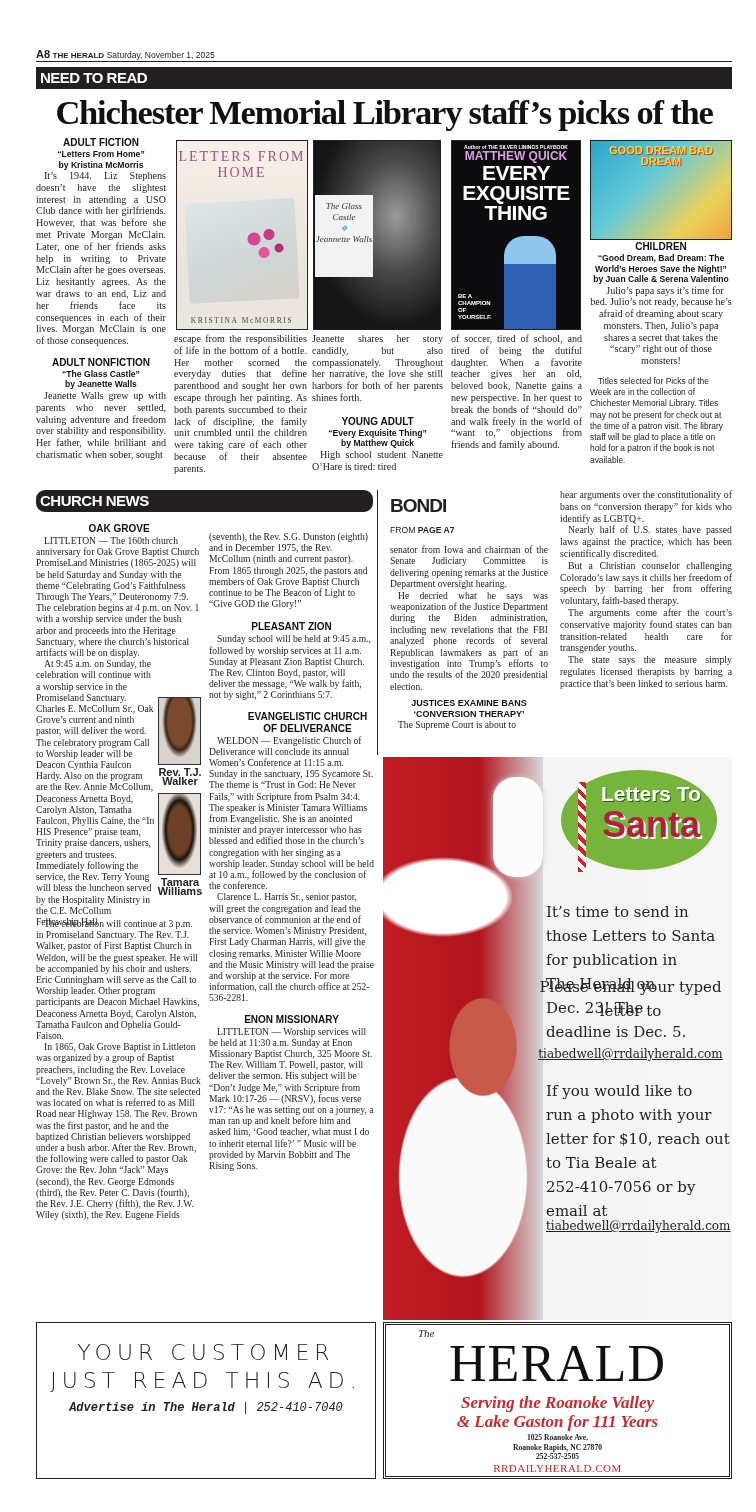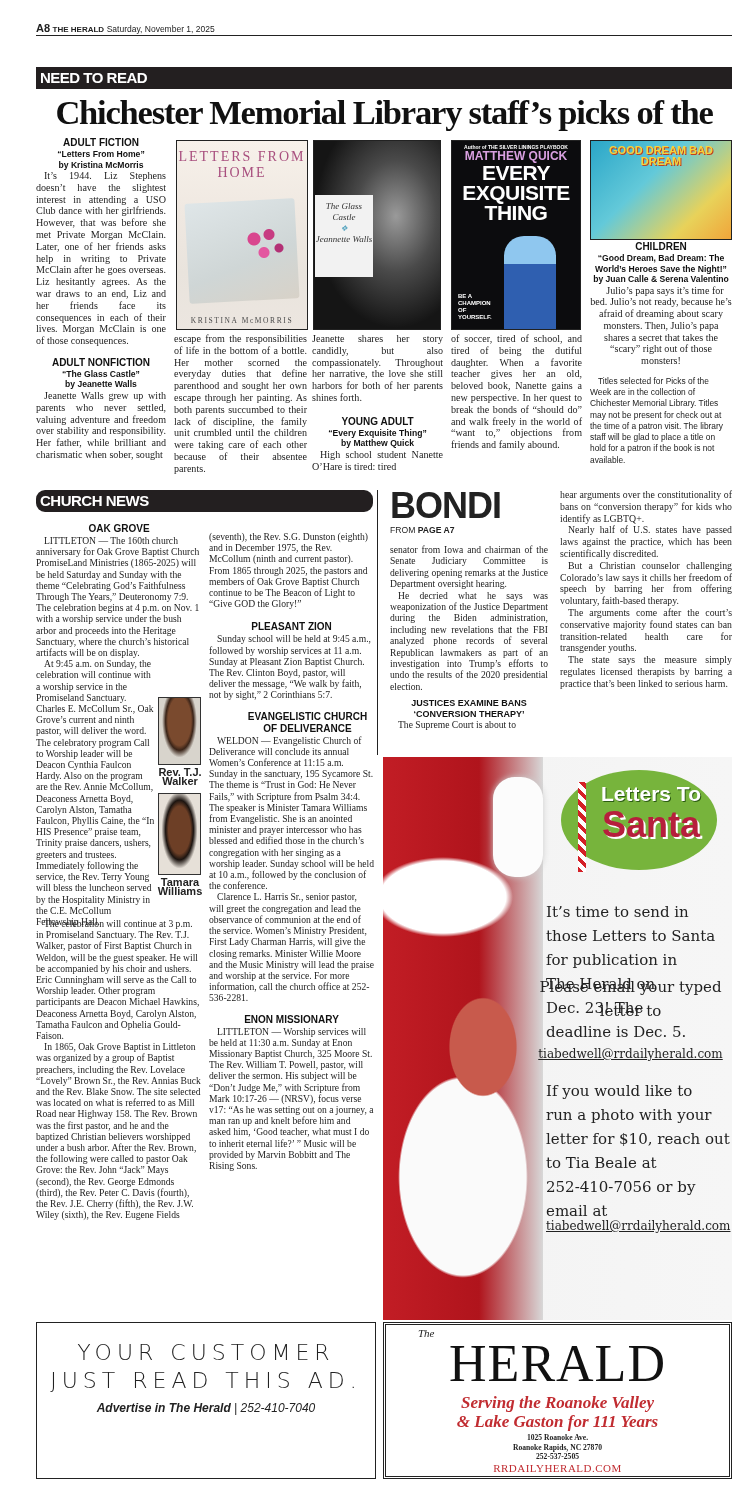--- a/index.html
+++ b/index.html
@@ -3,21 +3,21 @@
 <meta charset="utf-8">
 <style>
   * { box-sizing: border-box; margin: 0; padding: 0; }
   html, body { width: 756px; height: 1512px; background: #fff; overflow: hidden; }
   body { position: relative; font-family: "Liberation Serif", serif; color: #222; }
   .abs { position: absolute; }
   .sans { font-family: "Liberation Sans", sans-serif; }
   .serif { font-family: "Liberation Serif", serif; }
 
   
-  .folio { left: 36px; top: 22px; width: 696px; height: 14px; font-size: 9px; border-bottom: 1px solid #222; }
+  .folio { left: 36px; top: 48px; width: 696px; height: 14px; font-size: 9px; border-bottom: 1px solid #222; }
   .folio b.pg { font-size: 11px; font-weight: 900; }
   .folio b.pub { font-size: 8px; font-weight: 700; }
   .folio span { font-size: 8.5px; }
 
   .section-bar { background: #231f20; color: #fff; font-family: "Liberation Sans", sans-serif; font-weight: 700; letter-spacing: -0.5px; padding-left: 4px; }
   .ntr { left: 36px; top: 67px; width: 696px; height: 22px; font-size: 15px; line-height: 22px; }
   .headline { left: 36px; top: 91px; width: 696px; font-size: 34.5px; line-height: 42px; font-weight: 700; letter-spacing: -1.2px; text-align: center; color: #111; }
 
   .col { font-size: 10.1px; line-height: 11.8px; text-align: justify; hyphens: auto; }
   .col p { text-indent: 8px; }
@@ -49,21 +49,21 @@
   .rule-v { left: 377px; top: 490px; width: 1px; height: 265px; background: #222; }
   .church { font-size: 9.6px; line-height: 11.2px; text-align: left; }
   .church p { text-indent: 8px; }
   .church .kicker { font-size: 10px; margin-top: 4px; }
   .photo { border: 1px solid #333; }
   .ph1 { left: 158px; top: 697px; width: 43px; height: 68px; background: radial-gradient(ellipse at 50% 35%, #7a4a2e 0 40%, #3a2418 48%, #d8d4cc 60%), #ccc; }
   .ph2 { left: 158px; top: 793px; width: 43px; height: 82px; background: radial-gradient(ellipse at 50% 45%, #6d3f26 0 38%, #1c1410 48%, #e6e0d8 62%), #ddd; }
   .phcap { font-family: "Liberation Sans", sans-serif; font-weight: 700; font-size: 11px; line-height: 8.6px; text-align: center; }
 
   
-  .bondi-h { left: 390px; top: 490px; font-family: "Liberation Sans", sans-serif; font-weight: 900; font-size: 36px; letter-spacing: -1px; color: #222; line-height: 32px; }
+  .bondi-h { left: 390px; top: 490px; font-family: "Liberation Sans", sans-serif; font-weight: 900; font-size: 19px; letter-spacing: -1px; color: #222; line-height: 32px; }
   .bondi-from { left: 390px; top: 525px; font-family: "Liberation Sans", sans-serif; font-size: 8.6px; }
   .bondi-from b { font-weight: 900; }
   .santa-full { left: 383px; top: 757px; width: 349px; height: 563px; background: linear-gradient(90deg, #ececec 0%, #f4f4f4 40%, #f6f6f6 100%); overflow: hidden; }
   .santa-body { position: absolute; left: 0; top: 0; width: 160px; height: 563px; background:
       radial-gradient(ellipse 70px 40px at 60px 140px, #fff 0 90%, transparent 100%),
       radial-gradient(ellipse 55px 80px at 100px 290px, #c85a4c 0 60%, transparent 62%),
       radial-gradient(ellipse 90px 140px at 80px 420px, #fafafa 0 70%, transparent 72%),
       linear-gradient(90deg, #c21d25 0%, #b0141c 60%, #d8d8d8 100%); }
   .santa-hand { position: absolute; left: 110px; top: 20px; width: 50px; height: 100px; background: #fcfcfc; border-radius: 22px; box-shadow: 0 0 6px #ccc; }
   .lts-oval { position: absolute; left: 178px; top: 13px; width: 156px; height: 100px; background: #77b43c; border-radius: 50%; }
@@ -73,21 +73,21 @@
   .santa-txt { position: absolute; font-family: "DejaVu Serif", serif; color: #222; }
   .st1 { left: 163px; top: 143px; font-size: 15px; line-height: 24px; }
   .st2 { left: 150px; top: 218px; width: 195px; text-align: center; font-size: 15px; line-height: 24px; }
   .st3 { left: 150px; top: 290px; width: 195px; text-align: center; font-size: 12px; text-decoration: underline; }
   .st4 { left: 163px; top: 322px; font-size: 15px; line-height: 24px; }
   .st5 { left: 163px; top: 462px; font-size: 12px; text-decoration: underline; }
 
   
   .ad1 { left: 36px; top: 1322px; width: 340px; height: 157px; border: 1px solid #222; text-align: center; }
   .ad1 .l1 { margin-top: 16px; font-family: "DejaVu Sans", sans-serif; font-weight: 200; font-size: 22px; letter-spacing: 5px; line-height: 28px; color: #222; }
-  .ad1 .l3 { margin-top: 6px; font-family: Liberation Sans, sans-serif; font-size: 12px; font-style: italic; }
+  .ad1 .l3 { margin-top: 6px; font-family: Liberation Mono, monospace; font-size: 12px; font-style: italic; }
   .ad1 .l3 b { font-weight: 900; }
   .ad2 { left: 383px; top: 1322px; width: 349px; height: 157px; border: 3px double #222; text-align: center; }
   .ad2 .the { position: absolute; left: 32px; top: 2px; font-style: italic; font-size: 11px; }
   .ad2 .name { position: absolute; left: 0; top: 11px; width: 100%; font-size: 52px; line-height: 56px; letter-spacing: 1px; color: #111; }
   .ad2 .tag { position: absolute; left: 0; top: 68px; width: 100%; font-style: italic; font-weight: 700; font-size: 17px; line-height: 19px; color: #c12c31; }
   .ad2 .addr { position: absolute; left: 0; top: 108px; width: 100%; font-size: 7.6px; line-height: 9.6px; font-weight: 700; }
   .ad2 .url { position: absolute; left: 0; top: 137px; width: 100%; font-size: 11px; color: #c12c31; letter-spacing: 0.5px; }
 </style>
 </head>
 <body>

